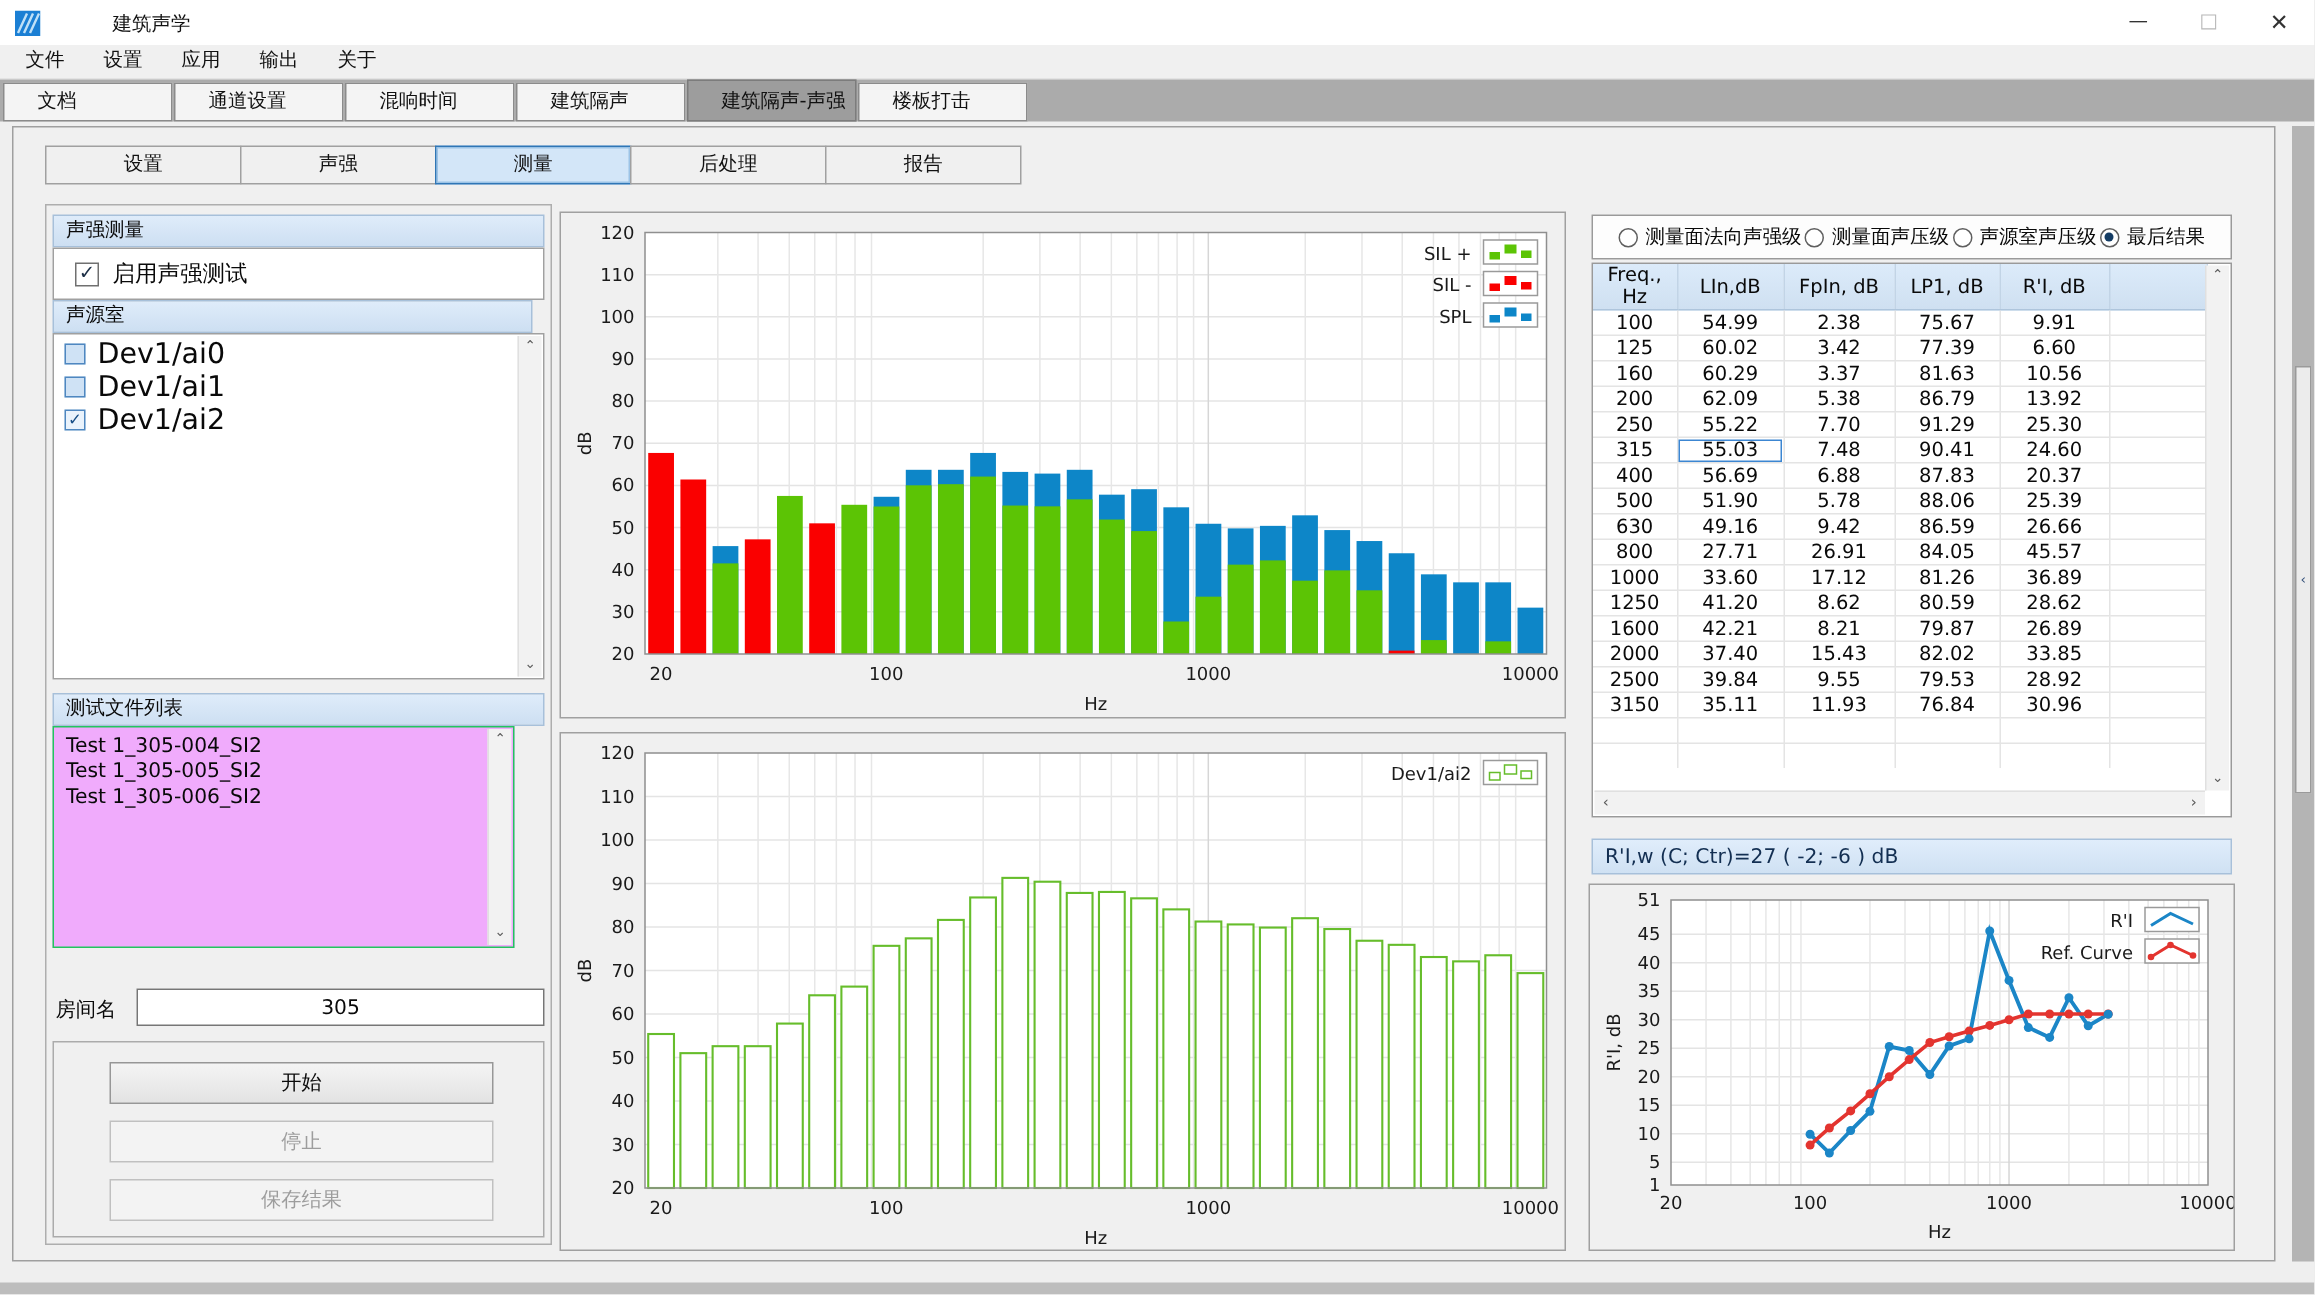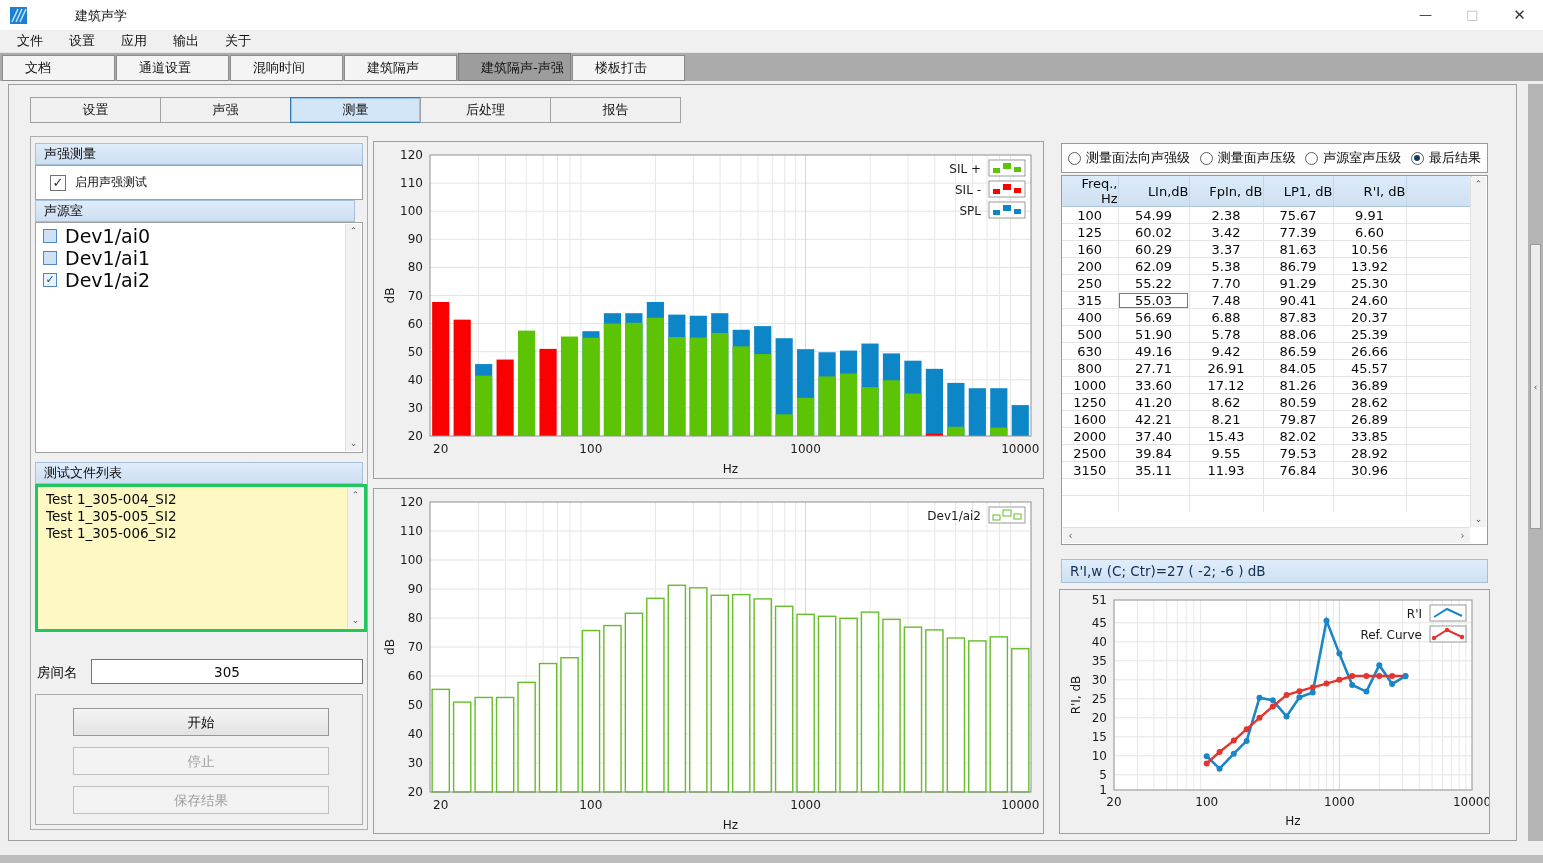--- a/index.html
+++ b/index.html
@@ -33,57 +33,57 @@
   .subtab { width:131px; height:26px; background:#f0f0f0; border:1px solid #a0a0a0; margin-right:0px; font-size:13px; color:#111; text-align:center; line-height:24px; }
   .subtab + .subtab { margin-left:-1px; }
   .subtab.active { background:#d3e6f8; border:1px solid #2f76b5; box-shadow:inset 0 0 0 1px #9cc3e6; }
 
   
   .left-panel { position:absolute; left:21px; top:51px; width:338px; height:694px; background:#f0f0f0; border:1px solid #aeaeae; }
   .hdr-blue { background:linear-gradient(#dfecfa,#cddff2); border:1px solid #a7c0da; font-size:13px; color:#0a0a0a; line-height:20px; padding-left:8px; height:22px; }
   .lp-h1 { position:absolute; left:4px; top:6px; width:328px; }
   .enable-box { position:absolute; left:4px; top:28px; width:328px; height:35px; background:#fff; border:1px solid #a0a0a0; display:flex; align-items:center; }
   .cbx { width:16px; height:16px; border:1px solid #707070; background:#fff; margin-left:14px; text-align:center; line-height:14px; font-size:13px; color:#1c2e45; }
-  .enable-box span.lbl { margin-left:9px; font-size:12px; color:#090909; }
+  .enable-box span.lbl { margin-left:9px; font-size:15px; color:#090909; }
   .lp-h2 { position:absolute; left:4px; top:63px; width:320px; }
   .chan-list { position:absolute; left:4px; top:85px; width:328px; height:231px; background:#fff; border:1px solid #a0a0a0; }
   .chan-item { display:flex; align-items:center; height:19px; margin:3px 0 0 7px; }
   .cbx2 { width:14px; height:14px; border:1px solid #4f87c0; background:#cfe2f5; font-size:11px; line-height:12px; text-align:center; color:#174e86; }
   .cbx2.on { background:#eaf3fc; }
   .chan-item .lbl { margin-left:8px; font-size:19px; color:#090909; }
   .lp-h3 { position:absolute; left:4px; top:325px; width:328px; }
-  .file-list { position:absolute; left:4px; top:347px; width:332px; height:148px; background:#fef9c3; border:3px solid #22c55e; }
+  .file-list { position:absolute; left:4px; top:347px; width:308px; height:148px; background:#f0abfc; border:1px solid #22c55e; }
   .file-item { font-size:13.5px; color:#090909; margin:2px 0 0 8px; line-height:15px; }
   .vsb { position:absolute; right:1px; top:1px; bottom:1px; width:16px; background:#f2f2f2; border-left:1px solid #e0e0e0; }
   .vsb .a1,.vsb .a2 { position:absolute; left:0; width:15px; height:15px; color:#5d5d5d; font-size:9px; text-align:center; line-height:15px; }
   .vsb .a1 { top:0; } .vsb .a2 { bottom:0; }
   .room-row { position:absolute; left:6px; top:522px; width:326px; height:26px; }
   .room-lbl { position:absolute; left:0; top:5px; font-size:13.5px; color:#090909; }
   .room-input { position:absolute; left:54px; top:0; width:272px; height:25px; border:1px solid #767676; background:#fff; text-align:center; font-size:13.5px; font-family:inherit; color:#090909; }
   .btn-box { position:absolute; left:4px; top:557px; width:328px; height:131px; background:#f0f0f0; border:1px solid #ababab; }
   .lv-btn { position:absolute; left:37px; width:256px; height:28px; font-size:13.5px; text-align:center; line-height:26px; }
   .lv-btn.en { background:linear-gradient(#f4f4f4,#e3e3e3); border:1px solid #979797; color:#0a0a0a; }
   .lv-btn.dis { background:#f3f3f3; border:1px solid #c0c0c0; color:#9d9d9d; }
 
   
   .chart-panel { position:absolute; background:#f0f0f0; border:1px solid #a0a0a0; }
   .cp-top { left:364px; top:56px; width:671px; height:338px; }
   .cp-bot { left:364px; top:403px; width:671px; height:346px; }
   .cp-rate { left:1050px; top:504px; width:431px; height:245px; }
 
   
-  .radio-box { position:absolute; left:1052px; top:58px; width:427px; height:30px; background:#fdfdfd; border:1px solid #9a9a9a; display:flex; align-items:center; justify-content:space-between; padding:0 6px; }
+  .radio-box { position:absolute; left:1052px; top:58px; width:427px; height:30px; background:#fdfdfd; border:1px solid #9a9a9a; display:flex; align-items:center; justify-content:space-between; padding:0 17px; }
   .radio-item { display:flex; align-items:center; }
   .rdo { width:13px; height:13px; border:1px solid #5f5f5f; border-radius:50%; background:#fff; position:relative; }
   .rdo.on::after { content:""; position:absolute; left:2.5px; top:2.5px; width:6px; height:6px; border-radius:50%; background:#143c64; }
   .radio-item .lbl { margin-left:5px; font-size:13px; color:#090909; }
 
   .table-box { position:absolute; left:1052px; top:90px; width:427px; height:370px; background:#fff; border:1px solid #9a9a9a; }
   .tbl { border-collapse:collapse; table-layout:fixed; width:409px; font-size:13px; color:#0a0a0a; }
-  .tbl th { background:linear-gradient(#dcebfa,#cfe0f1); font-weight:normal; height:19px; border-right:1px solid #c2d4e6; border-bottom:1px solid #aec5dc; text-align:right; }
+  .tbl th { background:linear-gradient(#dcebfa,#cfe0f1); font-weight:normal; height:19px; border-right:1px solid #c2d4e6; border-bottom:1px solid #aec5dc; text-align:center; }
   .tbl td { height:17px; text-align:center; border-right:1px solid #e4e4e4; border-bottom:1px solid #e4e4e4; overflow:hidden; }
   .tbl td.sel { outline:1px solid #3c86d2; outline-offset:-2px; }
   .hsb { position:absolute; left:1px; bottom:1px; right:17px; height:16px; background:#f2f2f2; border-top:1px solid #e0e0e0; }
   .hsb .a1,.hsb .a2 { position:absolute; top:0; width:15px; height:15px; color:#5d5d5d; font-size:10px; text-align:center; line-height:15px; }
   .hsb .a1 { left:0; } .hsb .a2 { right:0; }
 
   .result-bar { position:absolute; left:1052px; top:474px; width:427px; height:24px; background:linear-gradient(#e0edfb,#cfe1f3); border:1px solid #a7c0da; font-size:13.5px; color:#132f52; line-height:22px; padding-left:8px; }
 
   svg text { font-family:"DejaVu Sans","Liberation Sans",sans-serif; }
 </style>

